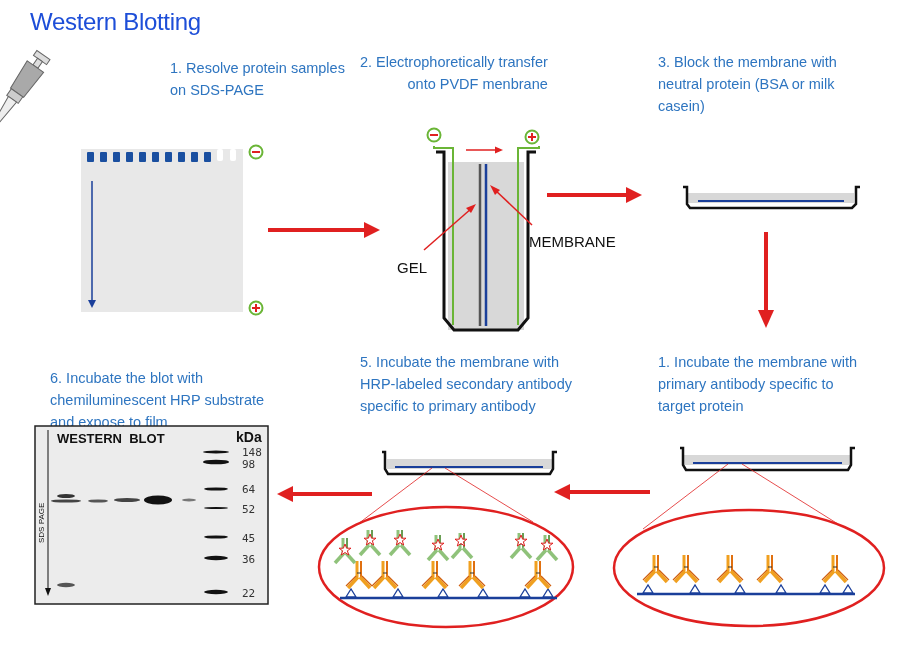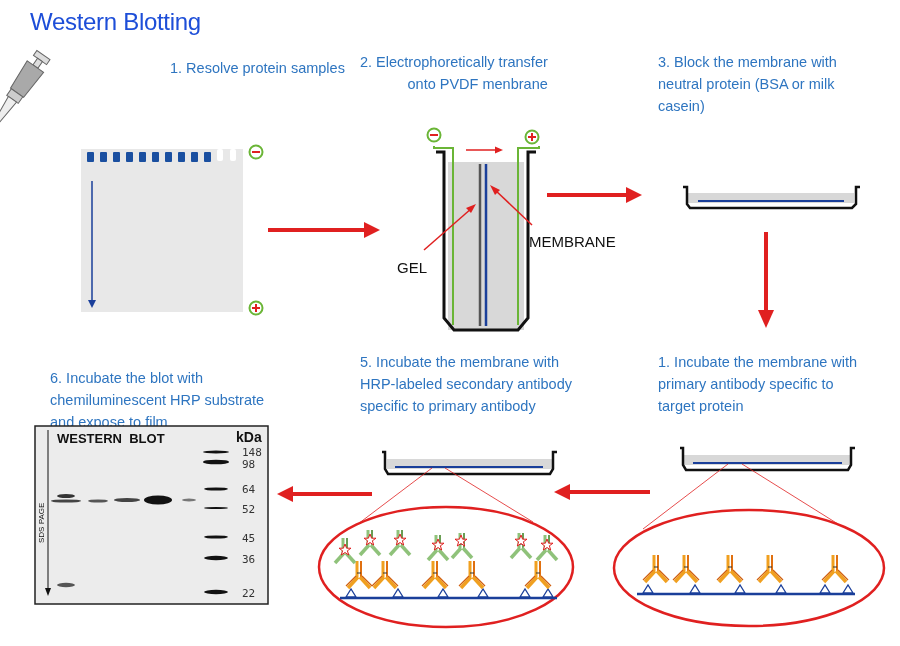--- a/index.html
+++ b/index.html
@@ -9,20 +9,21 @@
   .step div { white-space: nowrap; }
   svg.diagram { position: absolute; left: 0; top: 0; }
 </style>
 </head>
 <body>
 
 <div class="title">Western Blotting</div>
 
 <div class="step" style="left:126px; top:57px;margin-left:44px;">
   <div>1. Resolve protein samples</div>
+  <div>on SDS-PAGE</div>
 </div>
 <div class="step" style="left:360px; top:51px;text-align:right;">
   <div>2. Electrophoretically transfer</div>
   <div>onto PVDF menbrane</div>
 </div>
 <div class="step" style="left:658px; top:51px;">
   <div>3. Block the membrane with</div>
   <div>neutral protein (BSA or milk</div>
   <div>casein)</div>
 </div>

